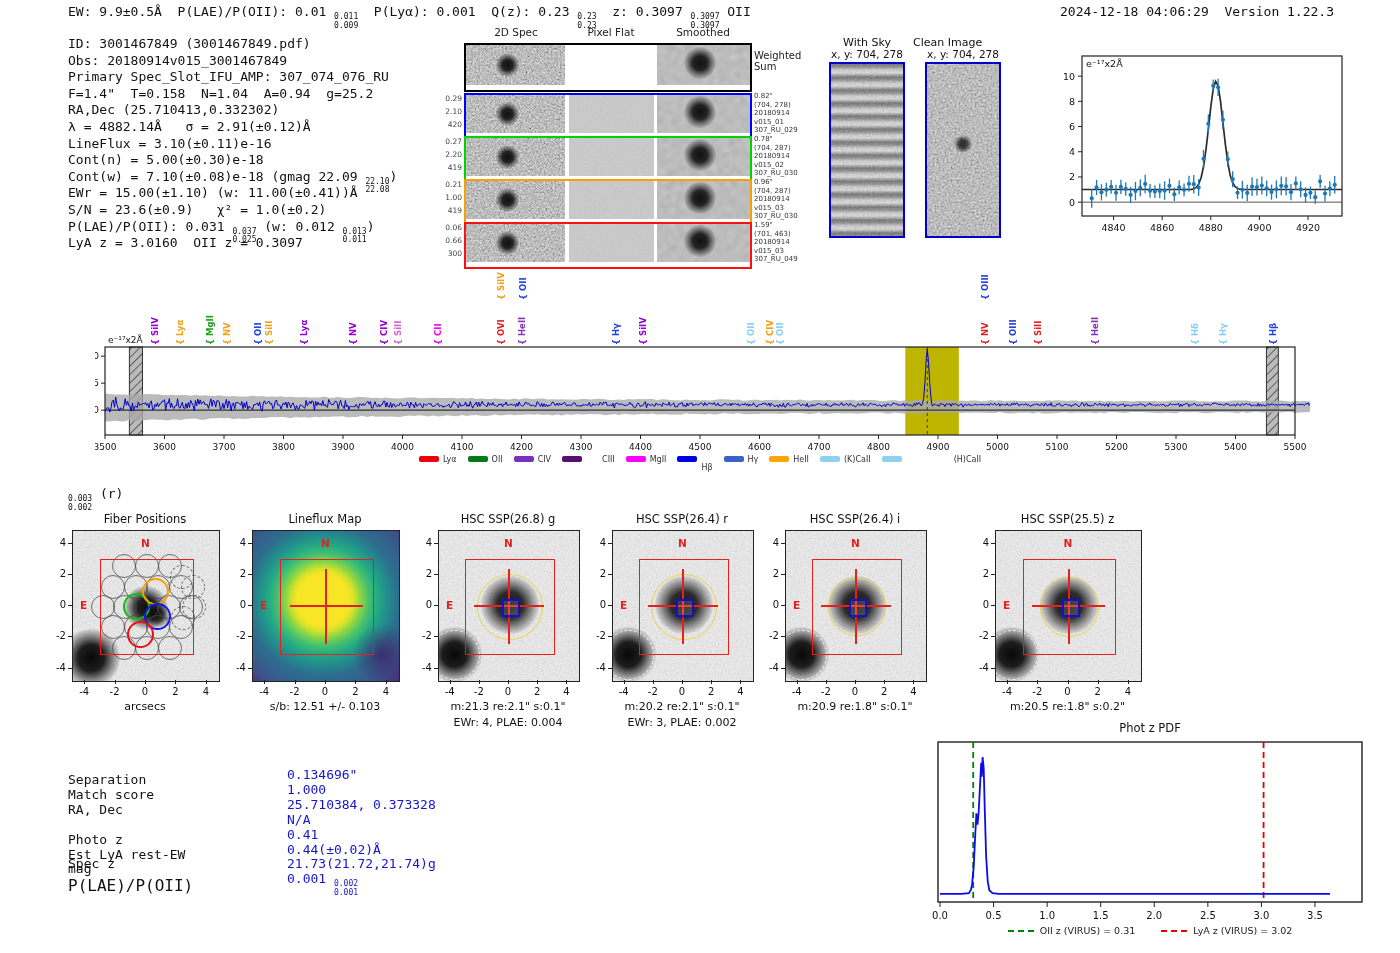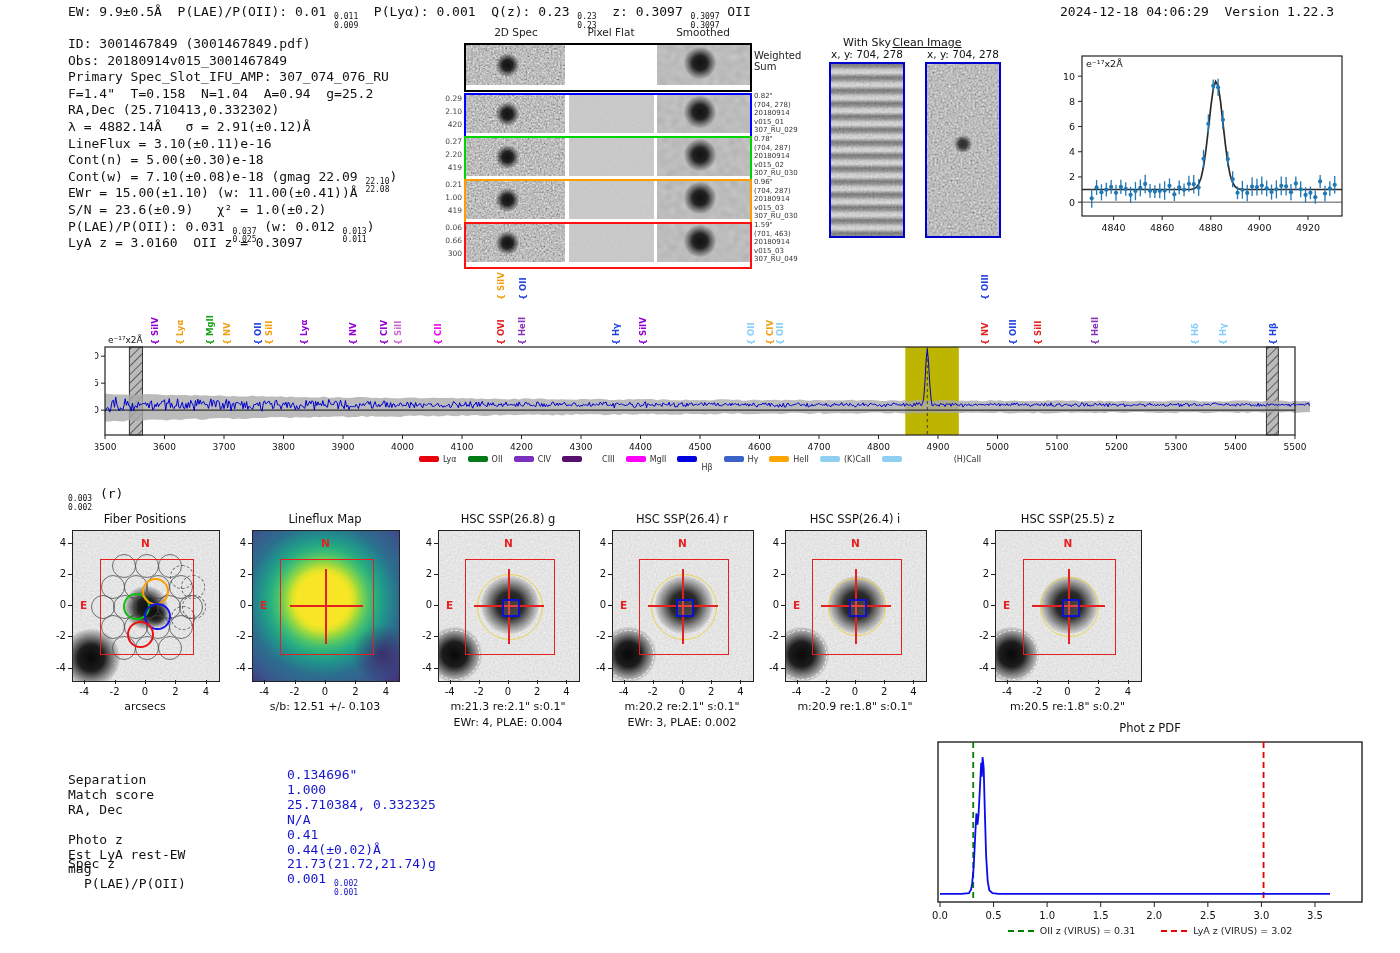--- a/index.html
+++ b/index.html
@@ -320,21 +320,21 @@
             <feComponentTransfer>
               <feFuncR type="linear" slope="0.8" intercept="0.1"></feFuncR>
               <feFuncG type="linear" slope="0.8" intercept="0.1"></feFuncG>
               <feFuncB type="linear" slope="0.8" intercept="0.1"></feFuncB>
             </feComponentTransfer>
             <feGaussianBlur stdDeviation="0.6"></feGaussianBlur>
           </filter>
           <rect x="0" y="0" width="100%" height="100%" filter="url(#nf15)" opacity="0.5"></rect>
         </svg>
       </div>
-      <div style="position: absolute; left: 877px; top: 36px; width: 100px; text-align: center; font-size: 11px; text-decoration: underline;">Clean Image</div>
+      <div style="position: absolute; left: 913px; top: 36px; width: 100px; font-size: 11px;">Clean Image</div>
       <div style="position: absolute; left: 913px; top: 48px; width: 100px; text-align: center; font-size: 10.5px;">x, y: 704, 278</div>
       <div style="position: absolute; left: 925px; top: 62px; width: 72px; height: 172px; border: 2.5px solid rgb(0, 0, 204); overflow: hidden; background: rgb(232, 232, 232);">
         <svg width="100%" height="100%" style="position:absolute;left:0;top:0;">
           <filter id="nf16" x="-20%" y="-20%" width="140%" height="140%">
             <feTurbulence type="fractalNoise" baseFrequency="0.5" numOctaves="2" seed="88" stitchTiles="stitch"></feTurbulence>
             <feColorMatrix type="matrix" values="0.45 0.4 0.15 0 0 0.45 0.4 0.15 0 0 0.45 0.4 0.15 0 0 0 0 0 0 1"></feColorMatrix>
             <feComponentTransfer>
               <feFuncR type="linear" slope="1.1" intercept="-0.05"></feFuncR>
               <feFuncG type="linear" slope="1.1" intercept="-0.05"></feFuncG>
               <feFuncB type="linear" slope="1.1" intercept="-0.05"></feFuncB>
@@ -902,30 +902,30 @@
       <div style="position: absolute; left: 1117.92px; top: 686px; width: 20px; text-align: center; font-size: 10px;">4</div>
       <div style="position: absolute; left: 1127.92px; top: 680px; width: 1px; height: 4px; background: rgb(34, 34, 34);"></div>
       <div style="position: absolute; left: 965px; top: 700px; width: 205px; text-align: center; font-size: 11px;">m:20.5  re:1.8"  s:0.2"</div>
     </div>
   <div id="sec-match">
       <div class="mono" style="position: absolute; left: 68px; top: 772px; font-size: 13px;">Separation</div>
       <div class="mono pre" style="position: absolute; left: 287px; top: 767px; font-size: 13px; color: rgb(21, 21, 204);">0.134696"</div>
       <div class="mono" style="position: absolute; left: 68px; top: 786.9px; font-size: 13px;">Match score</div>
       <div class="mono pre" style="position: absolute; left: 287px; top: 781.9px; font-size: 13px; color: rgb(21, 21, 204);">1.000</div>
       <div class="mono" style="position: absolute; left: 68px; top: 801.8px; font-size: 13px;">RA, Dec</div>
-      <div class="mono pre" style="position: absolute; left: 287px; top: 796.8px; font-size: 13px; color: rgb(21, 21, 204);">25.710384, 0.332325</div>
+      <div class="mono pre" style="position: absolute; left: 287px; top: 796.8px; font-size: 13px; color: rgb(21, 21, 204);">25.710384, 0.373328</div>
       <div class="mono" style="position: absolute; left: 68px; top: 856px; font-size: 13px;">Spec z</div>
       <div class="mono pre" style="position: absolute; left: 287px; top: 811.7px; font-size: 13px; color: rgb(21, 21, 204);">N/A</div>
       <div class="mono" style="position: absolute; left: 68px; top: 831.6px; font-size: 13px;">Photo z</div>
       <div class="mono pre" style="position: absolute; left: 287px; top: 826.6px; font-size: 13px; color: rgb(21, 21, 204);">0.41</div>
       <div class="mono" style="position: absolute; left: 68px; top: 846.5px; font-size: 13px;">Est LyA rest-EW</div>
       <div class="mono pre" style="position: absolute; left: 287px; top: 841.5px; font-size: 13px; color: rgb(21, 21, 204);">0.44(±0.02)Å</div>
       <div class="mono" style="position: absolute; left: 68px; top: 861.4px; font-size: 13px;">mag</div>
       <div class="mono pre" style="position: absolute; left: 287px; top: 856.4px; font-size: 13px; color: rgb(21, 21, 204);">21.73(21.72,21.74)g</div>
-      <div class="mono" style="position: absolute; left: 84px; top: 876.3px; font-size: 13px;">P(LAE)/P(OII)</div>
+      <div class="mono" style="position: absolute; left: 68px; top: 876.3px; font-size: 16px;">P(LAE)/P(OII)</div>
       <div class="mono pre" style="position: absolute; left: 287px; top: 871.3px; font-size: 13px; color: rgb(21, 21, 204);"><span>0.001 </span><span class="stack"><span>0.002</span><span>0.001</span></span></div>
     </div>
   <div id="sec-photz">
       <svg width="440" height="210" style="position:absolute;left:930px;top:718px;">
         <text x="220" y="14" text-anchor="middle" font-size="11.5px" fill="#111">Phot z PDF</text>
         <rect x="8" y="24" width="424" height="160" fill="#fff" stroke="#222" stroke-width="1.4"></rect>
         <line x1="43.2134" y1="24" x2="43.2134" y2="184" stroke="#008000" stroke-width="1.8" stroke-dasharray="6,4"></line>
         <line x1="333.5628" y1="24" x2="333.5628" y2="184" stroke="#ee0000" stroke-width="1.8" stroke-dasharray="6,4"></line>
         <path d="M10.0 175.8L31.4 175.8L38.9 175.1L41.1 171.5L42.1 165.9L43.7 149.0L45.4 113.8L46.4 95.4L47.5 106.7L48.6 95.4L50.2 64.4L51.2 44.7L51.8 58.8L52.6 39.0L53.7 50.3L54.8 92.6L56.1 137.7L57.7 163.1L59.3 172.2L62.5 175.1L68.9 175.8L400.0 175.8" fill="none" stroke="#0b0bec" stroke-width="1.8"></path>
         <line x1="10" y1="184" x2="10" y2="189" stroke="#222"></line>

